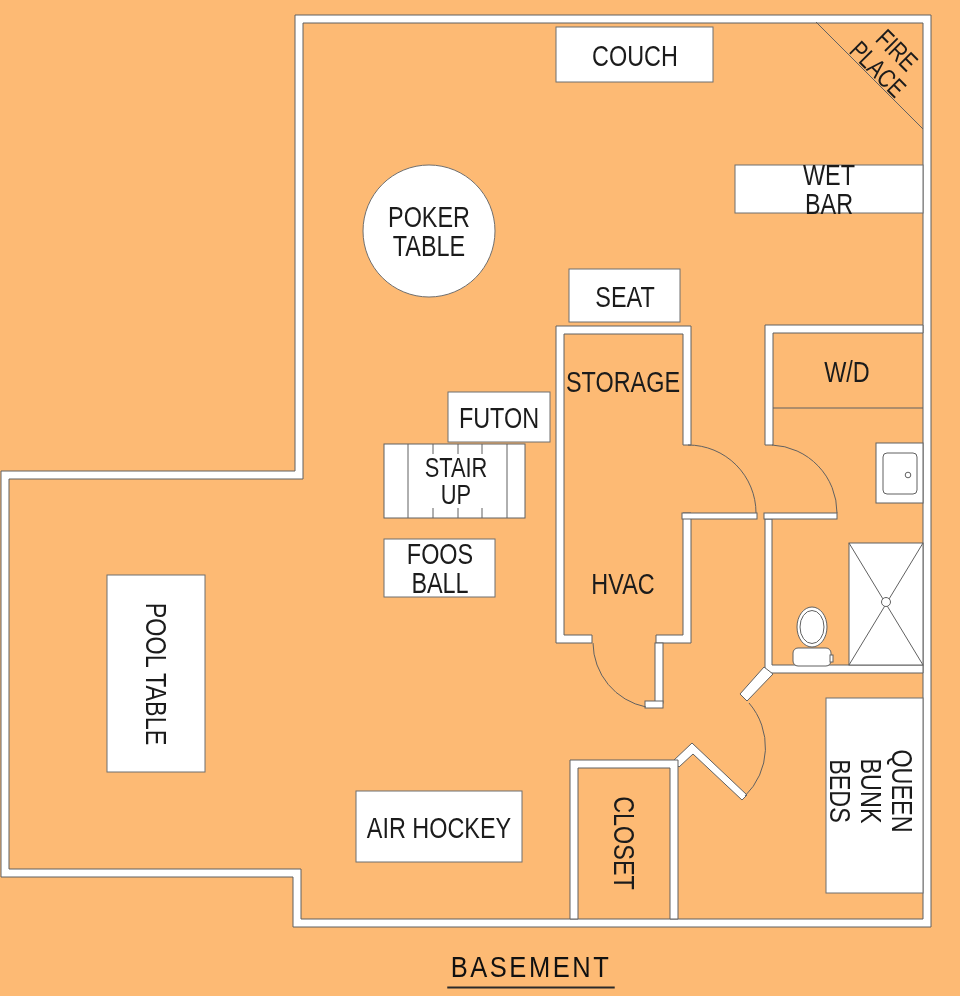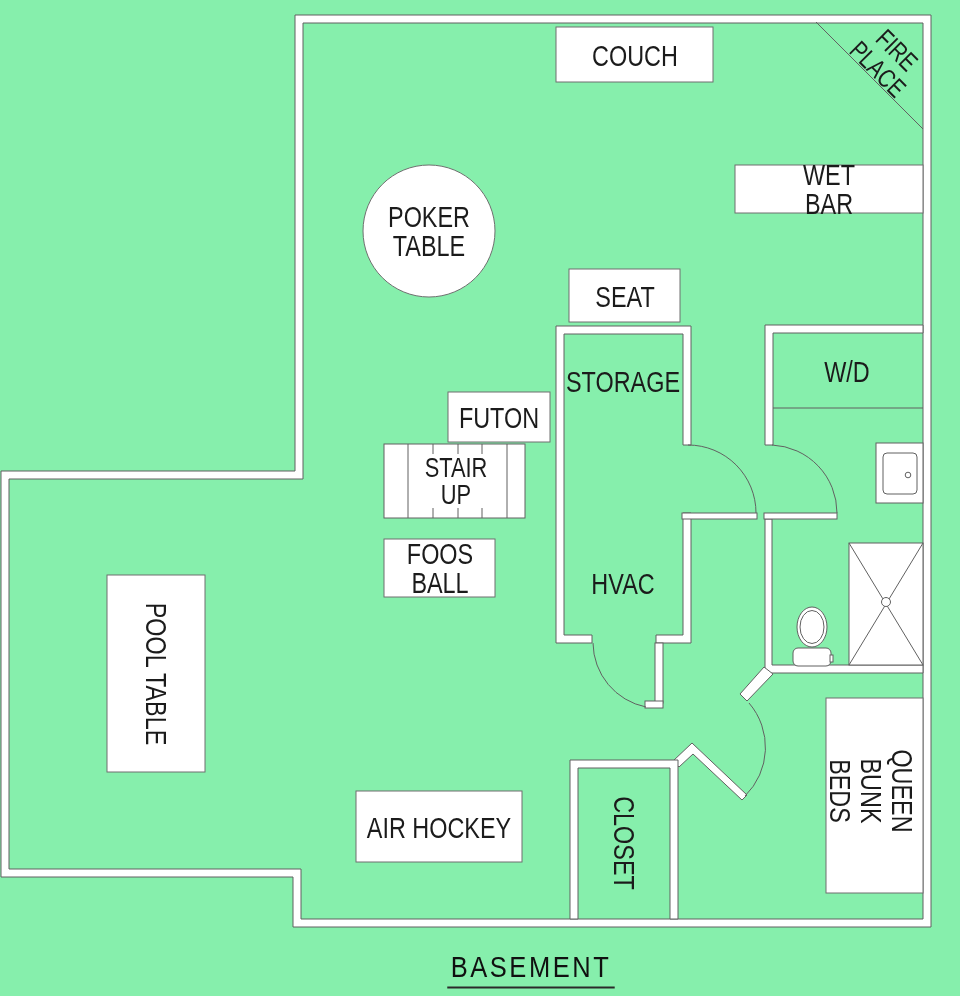--- a/index.html
+++ b/index.html
@@ -1,16 +1,16 @@
 <!DOCTYPE html>
 <html><head>
 <meta charset="utf-8">
 <style>
   html,body{margin:0;padding:0;background:#ffffff;}
-  #stage{position:relative;width:960px;height:996px;background:#86efac;overflow:hidden;
+  #stage{position:relative;width:960px;height:996px;background:#fdba74;overflow:hidden;
          font-family:"Liberation Sans", sans-serif;}
   #plan-svg{position:absolute;left:0;top:0;}
   .label{position:absolute;color:#1b1b1b;font-size:30px;line-height:29px;
          white-space:pre-line;text-align:center;
          transform:translate(-50%,-50%) scaleX(0.78);transform-origin:center center;}
   .label.rot90{transform:translate(-50%,-50%) rotate(90deg) scaleX(0.78);}
   .label.rot45{transform:translate(-50%,-50%) rotate(45deg) scaleX(0.78);
                font-size:26px;line-height:27px;}
   .label.small{font-size:28px;line-height:27px;}
   .label.plate{background:#ffffff;padding:0 6px;}

